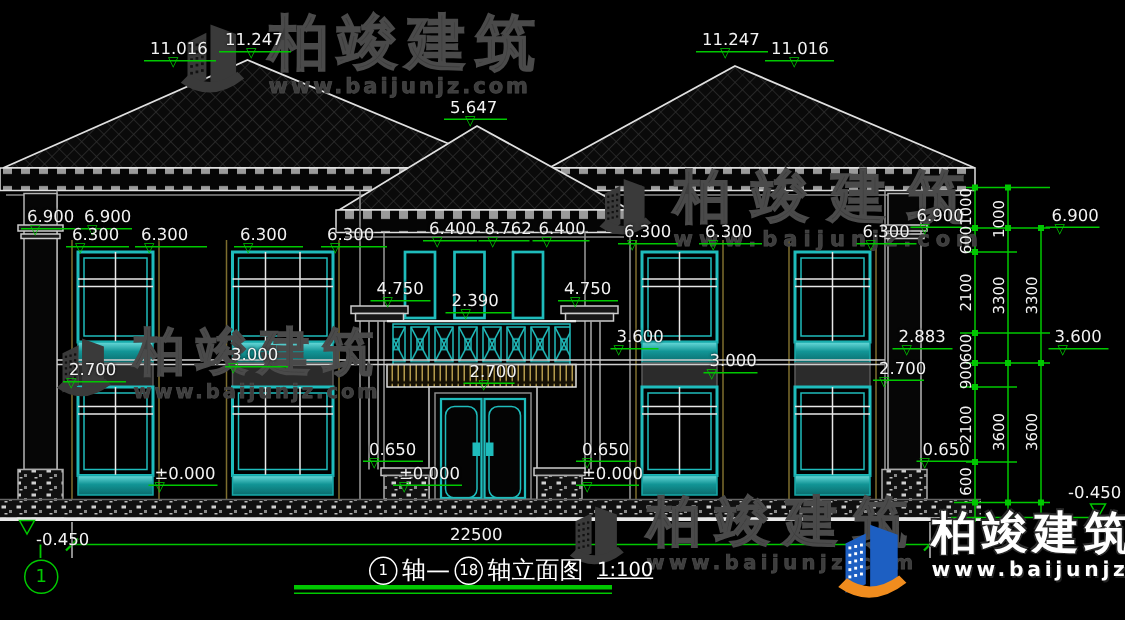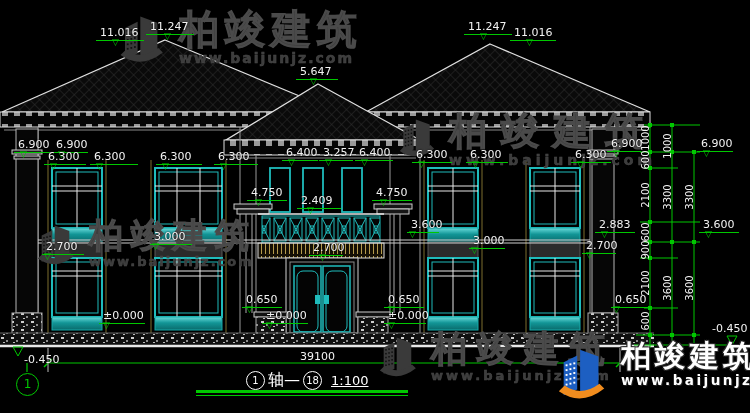--- a/index.html
+++ b/index.html
@@ -349,21 +349,21 @@
           <span class="tri" style="left: 6px;">▽</span>
         </div>
       </div>
       <div class="elev" style="left: 282px; top: 147px;">
         <span class="et">6.400</span>
         <div class="eb" style="width: 36px;">
           <span class="tri" style="left: 6px;">▽</span>
         </div>
       </div>
       <div class="elev" style="left: 319px; top: 147px;">
-        <span class="et">3.257</span>
+        <span class="et">8.762</span>
         <div class="eb" style="width: 34px;">
           <span class="tri" style="left: 6px;">▽</span>
         </div>
       </div>
       <div class="elev" style="left: 355px; top: 147px;">
         <span class="et">6.400</span>
         <div class="eb" style="width: 38px;">
           <span class="tri" style="left: 6px;">▽</span>
         </div>
       </div>
@@ -397,21 +397,21 @@
           <span class="tri" style="left: 6px;">▽</span>
         </div>
       </div>
       <div class="elev" style="left: 247px; top: 187px;">
         <span class="et">4.750</span>
         <div class="eb" style="width: 40px;">
           <span class="tri" style="left: 8px;">▽</span>
         </div>
       </div>
       <div class="elev" style="left: 297px; top: 195px;">
-        <span class="et">2.409</span>
+        <span class="et">2.390</span>
         <div class="eb" style="width: 44px;">
           <span class="tri" style="left: 10px;">▽</span>
         </div>
       </div>
       <div class="elev" style="left: 372px; top: 187px;">
         <span class="et">4.750</span>
         <div class="eb" style="width: 40px;">
           <span class="tri" style="left: 8px;">▽</span>
         </div>
       </div>
@@ -512,26 +512,27 @@
       <div class="vdim" style="left: 645px; top: 250px;">900</div>
       <div class="vdim" style="left: 645px; top: 283px;">2100</div>
       <div class="vdim" style="left: 645px; top: 321px;">600</div>
       <div class="vdim" style="left: 667px; top: 146px;">1000</div>
       <div class="vdim" style="left: 667px; top: 197px;">3300</div>
       <div class="vdim" style="left: 667px; top: 288px;">3600</div>
       <div class="vdim" style="left: 689px; top: 197px;">3300</div>
       <div class="vdim" style="left: 689px; top: 288px;">3600</div>
     </div>
 
-  <div class="total-dim">39100</div>
+  <div class="total-dim">22500</div>
 
   <div class="title">
     <span class="circ">1</span>
     <span>轴—</span>
     <span class="circ">18</span>
+    <span>轴立面图</span>
     <span class="scale">1:100</span>
   </div>
   <div class="uline1"></div>
   <div class="uline2"></div>
 
   <div class="bubble">1</div>
 
 </div>
 
 </body></html>

